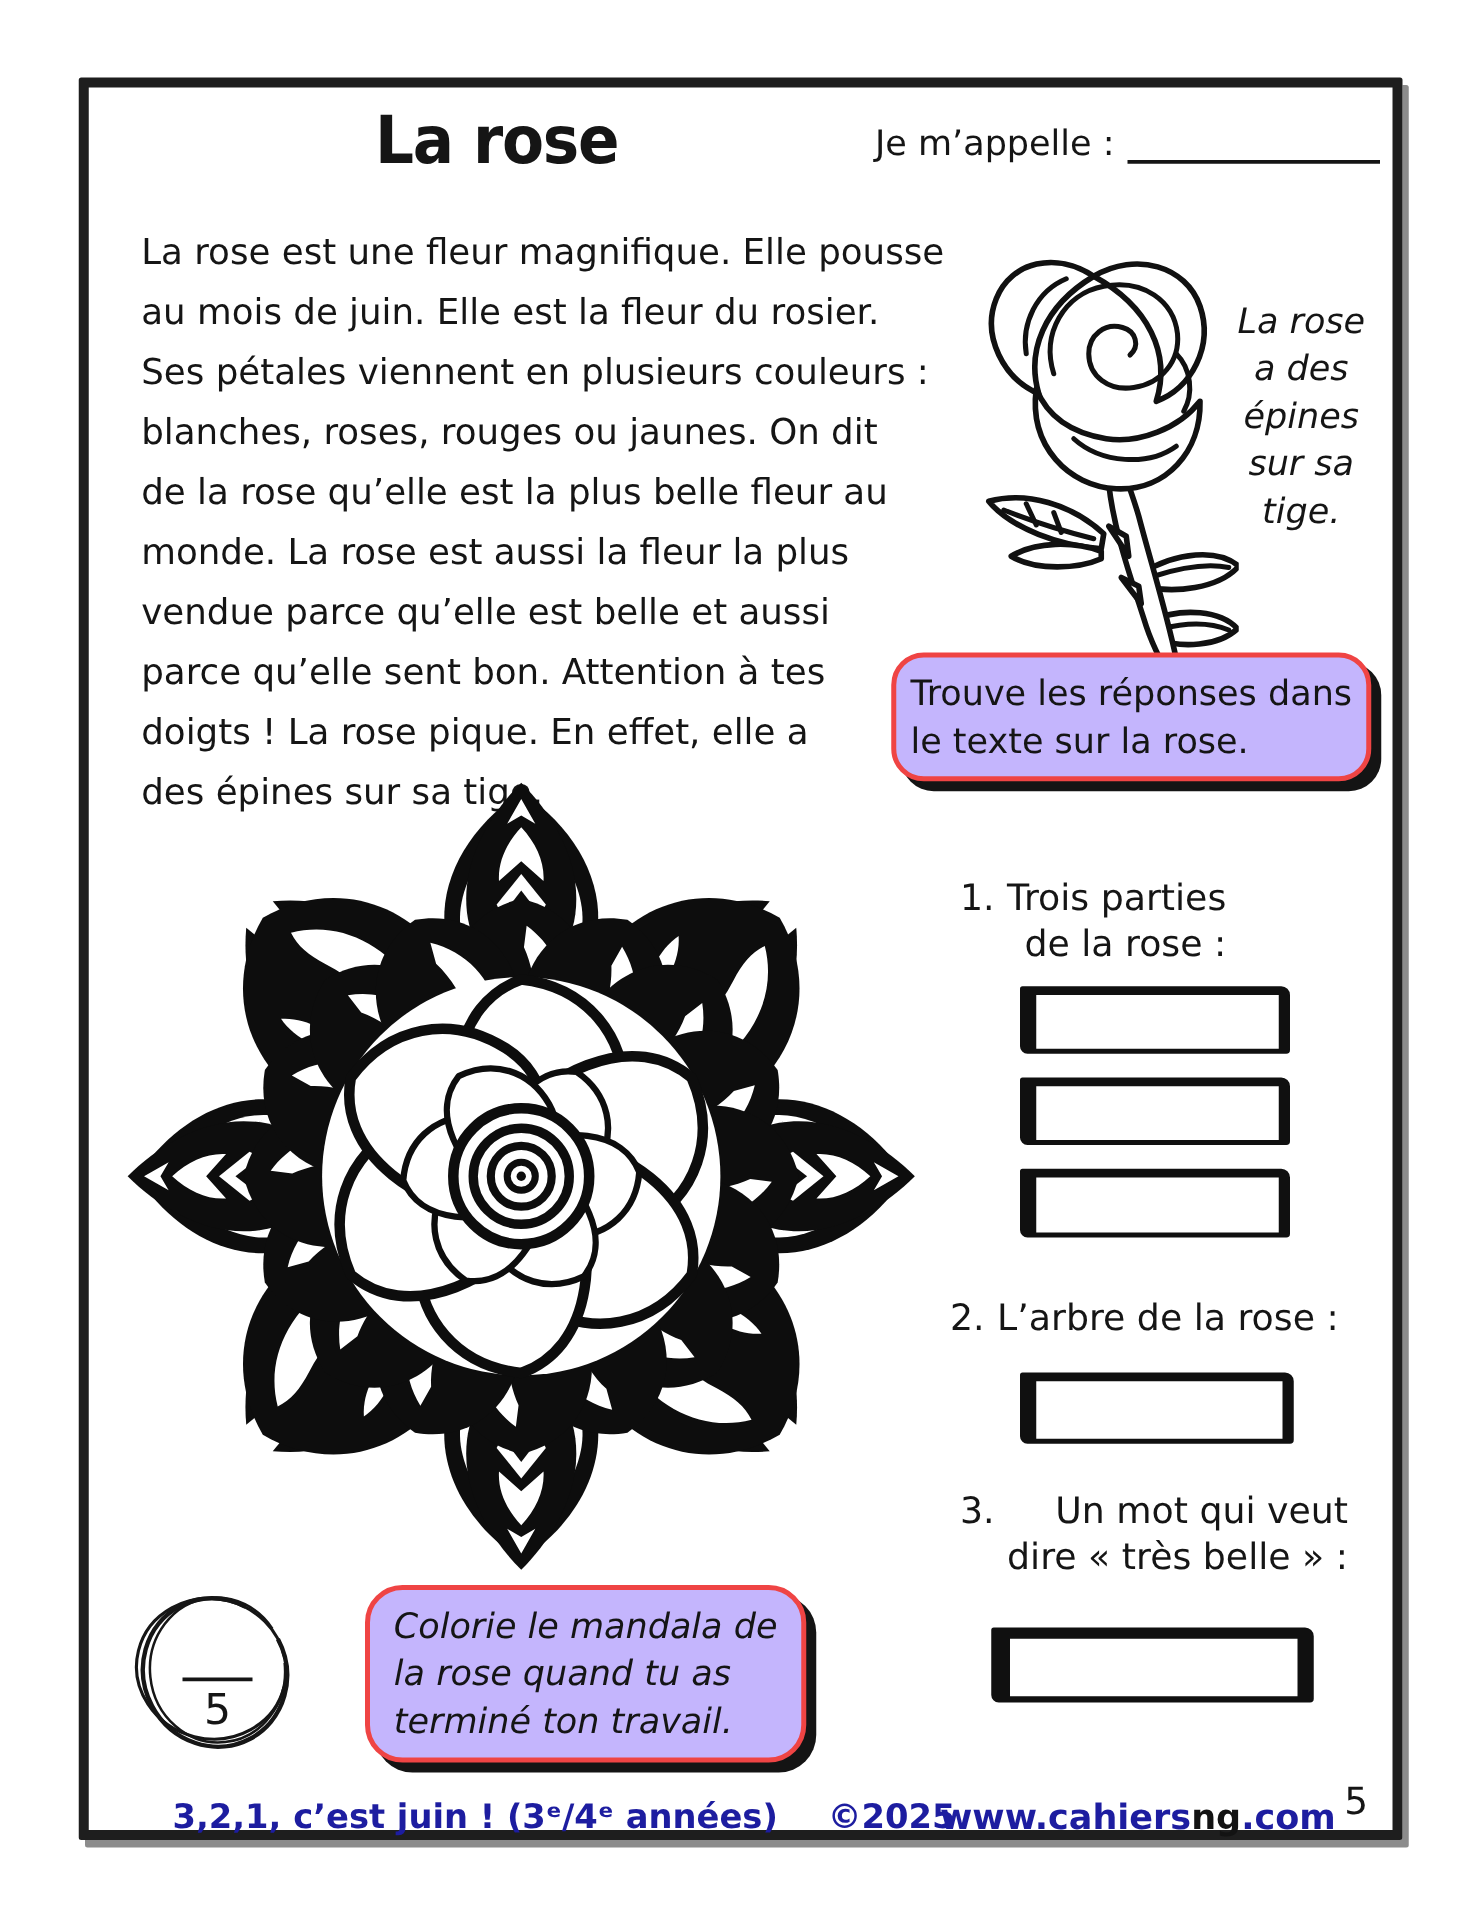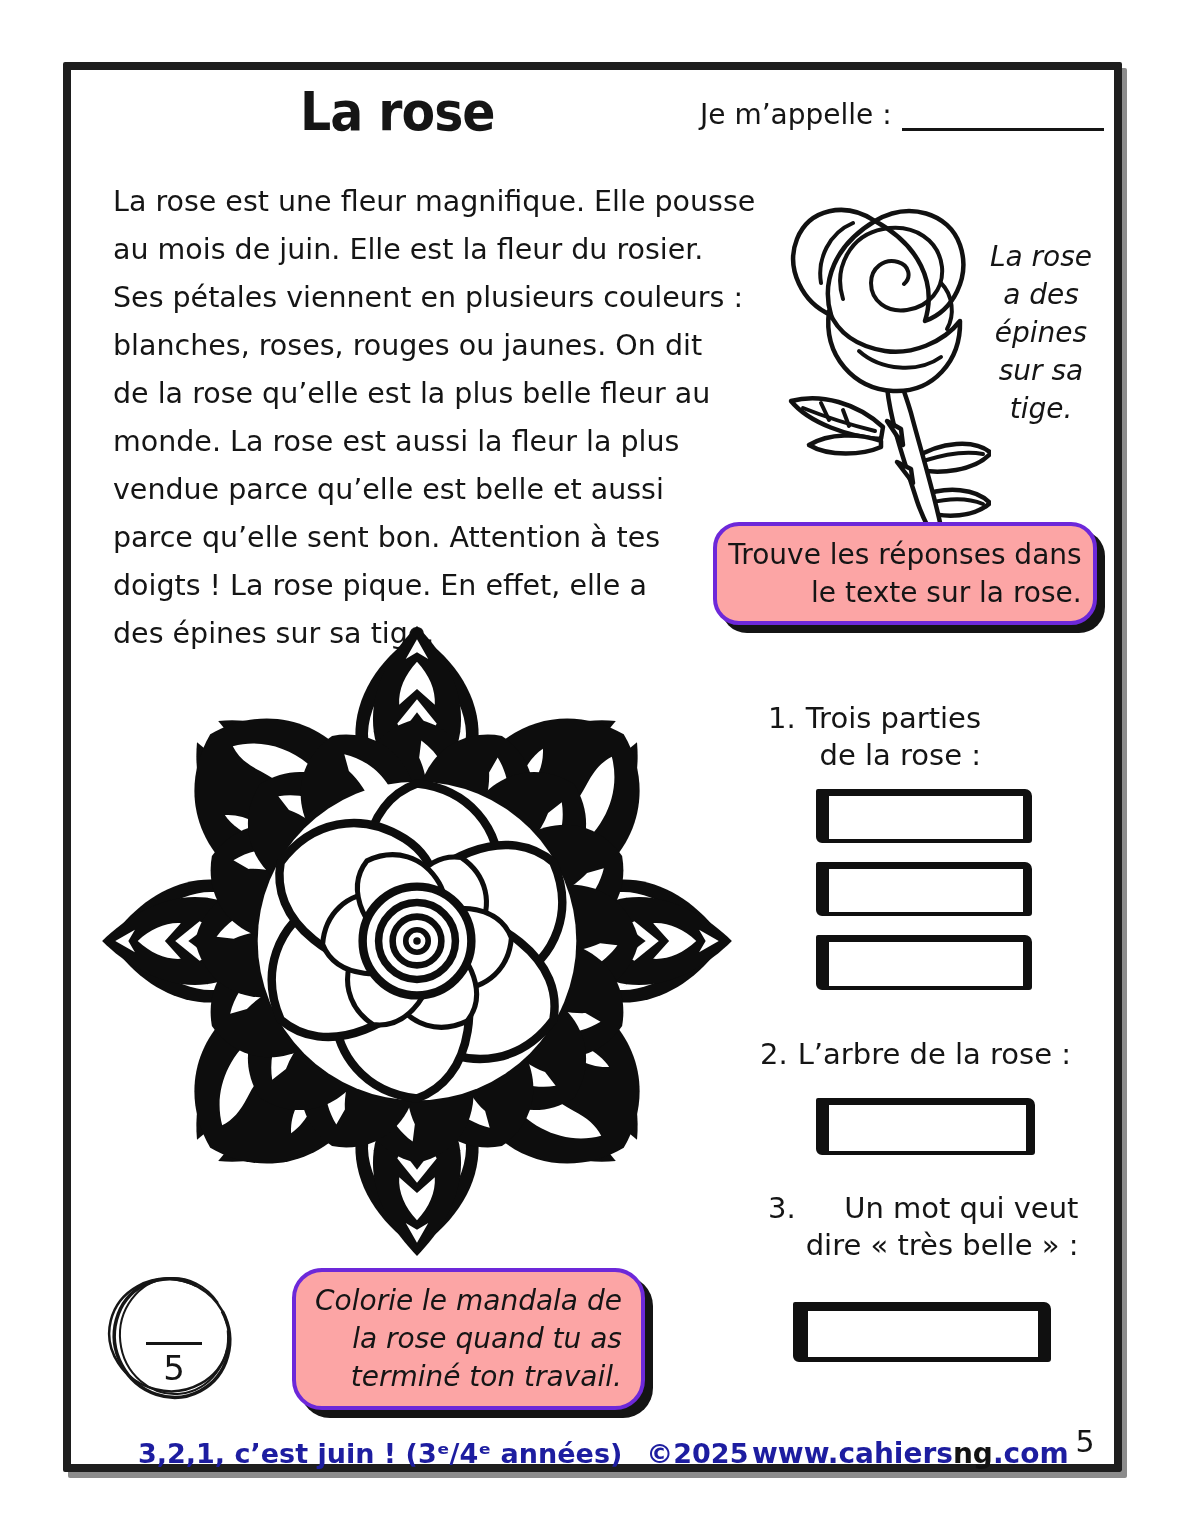--- a/index.html
+++ b/index.html
@@ -10,44 +10,44 @@
          box-shadow:5px 6px 0 #8c8c8c;}
   .title{position:absolute;left:300px;top:84px;font-size:49px;font-weight:bold;
          letter-spacing:-1px;transform:scaleY(1.08);}
   .nameline{position:absolute;left:700px;top:98px;font-size:28px;display:flex;align-items:flex-end;}
   .nameblank{display:inline-block;width:202px;height:26px;border-bottom:3px solid #151515;margin-left:10px;}
   .reading{position:absolute;left:113px;top:178px;width:680px;font-size:28.5px;
            line-height:48px;white-space:pre-line;}
   .rose-svg{position:absolute;left:763px;top:163px;width:228px;height:365px;}
   .rose-caption{position:absolute;left:978px;top:238px;width:126px;font-size:28px;
                 font-style:italic;text-align:center;line-height:38px;white-space:pre-line;}
-  .bubble{position:absolute;background:#fca5a5;border:4px solid #6d28d9;border-radius:26px;
+  .bubble{position:absolute;background:#c4b5fd;border:4px solid #ef4444;border-radius:26px;
           box-shadow:8px 8px 0 #141414;display:flex;align-items:center;justify-content:center;
-          text-align:right;box-sizing:border-box;}
+          text-align:left;box-sizing:border-box;}
   .bubble .btext{white-space:pre-line;font-size:28px;line-height:38px;}
   .instruction{left:713px;top:522px;width:384px;height:103px;}
   .coloring{left:292px;top:1268px;width:353px;height:142px;border-radius:30px;font-style:italic;}
   .mandala-svg{position:absolute;left:89px;top:613px;width:656px;height:656px;}
   .q{position:absolute;display:flex;gap:10px;font-size:29px;line-height:37px;}
   .q .qtext{white-space:pre-line;text-align:right;}
   .q1{left:768px;top:700px;}
   .q2{left:760px;top:1036px;}
   .q3{left:768px;top:1190px;}
   .abox{position:absolute;background:#ffffff;border-style:solid;border-color:#101010;
         border-width:7px 9px 4px 13px;border-radius:2px 7px 3px 6px;box-sizing:border-box;}
   .abox.b1{left:816px;top:789px;width:216px;height:54px;}
   .abox.b2{left:816px;top:862px;width:216px;height:54px;}
   .abox.b3{left:816px;top:935px;width:216px;height:55px;}
   .abox.b4{left:816px;top:1098px;width:219px;height:57px;}
   .abox.b5{left:793px;top:1302px;width:258px;height:60px;border-width:9px 13px 5px 15px;}
   .score-svg{position:absolute;left:104px;top:1270px;width:140px;height:140px;}
   .score-line{position:absolute;left:146px;top:1342px;width:56px;border-top:3px solid #151515;}
   .score-max{position:absolute;left:146px;top:1348px;width:56px;text-align:center;font-size:34px;}
   .footer-series{position:absolute;left:138px;top:1438px;font-size:27px;font-weight:bold;
-                 color:#1d1da0;display:flex;gap:24px;}
+                 color:#1d1da0;display:flex;gap:40px;}
   .footer-url{position:absolute;left:752px;top:1437px;font-size:28px;font-weight:bold;color:#1d1da0;}
   .footer-url .mid{color:#131313;}
   .page-number{position:absolute;left:1068px;top:1424px;width:34px;text-align:center;font-size:30px;}
   svg .ink{stroke:#111111;fill:#ffffff;stroke-width:4.5;stroke-linecap:round;stroke-linejoin:round;}
   svg .inkline{stroke:#111111;fill:none;stroke-width:4;stroke-linecap:round;stroke-linejoin:round;}
 </style>
 </head>
 <body>
 
 <div class="canvas">

